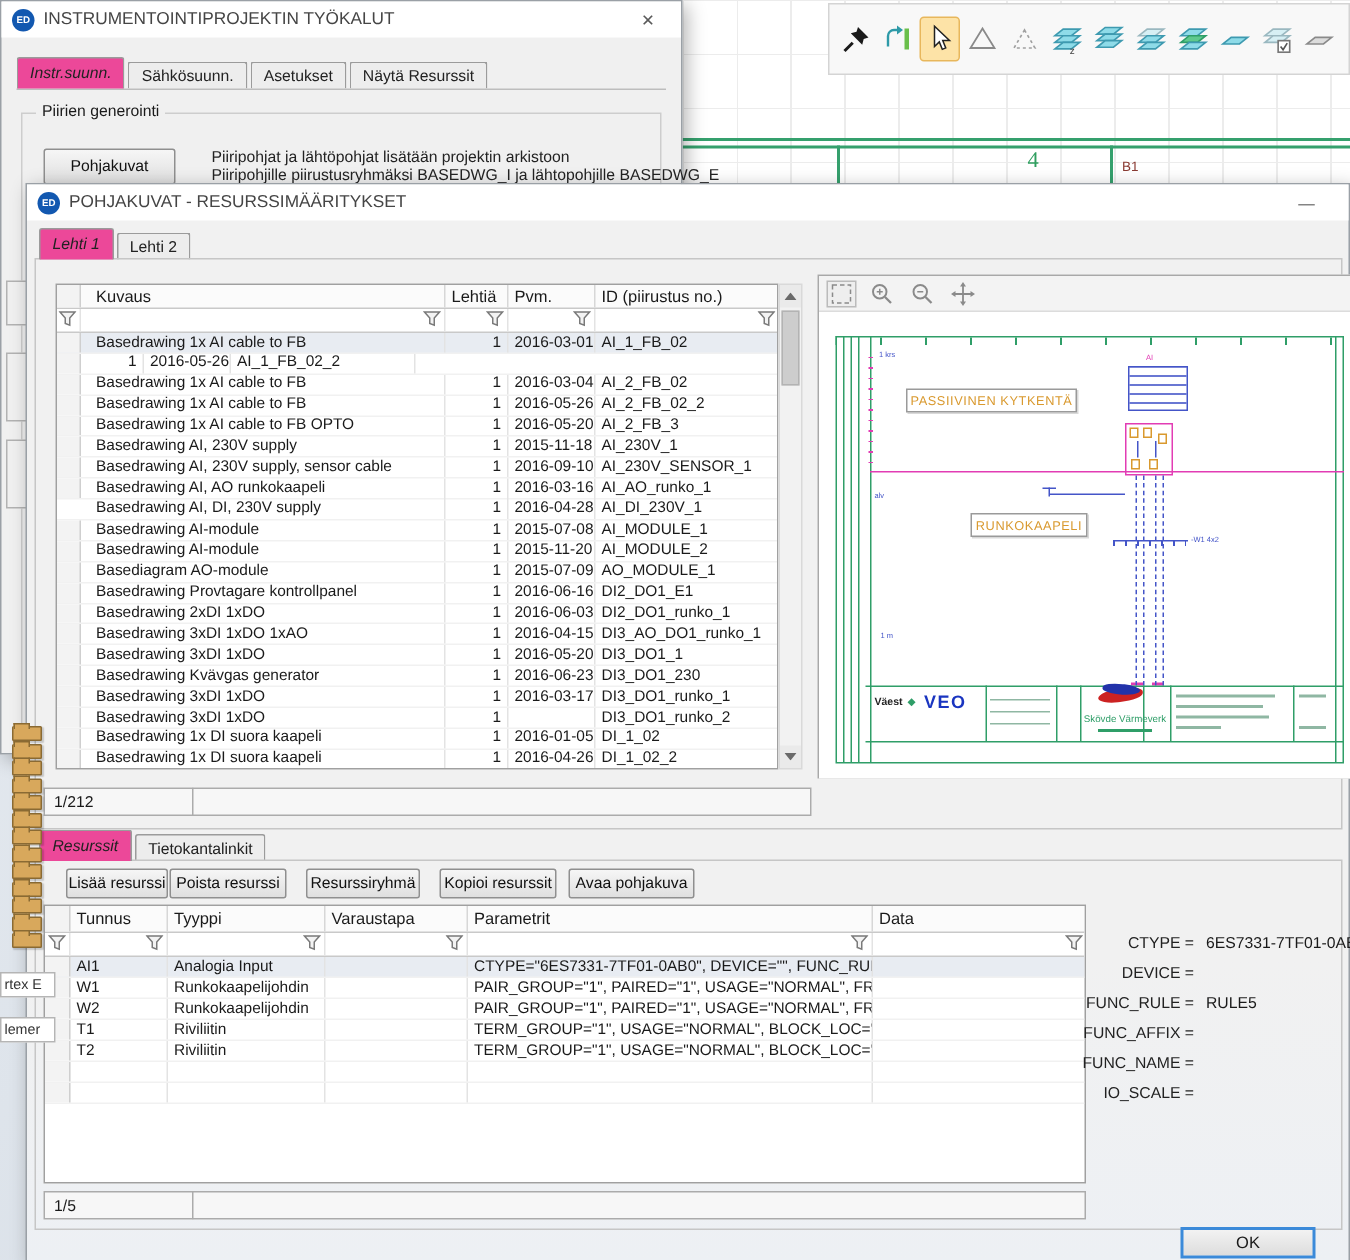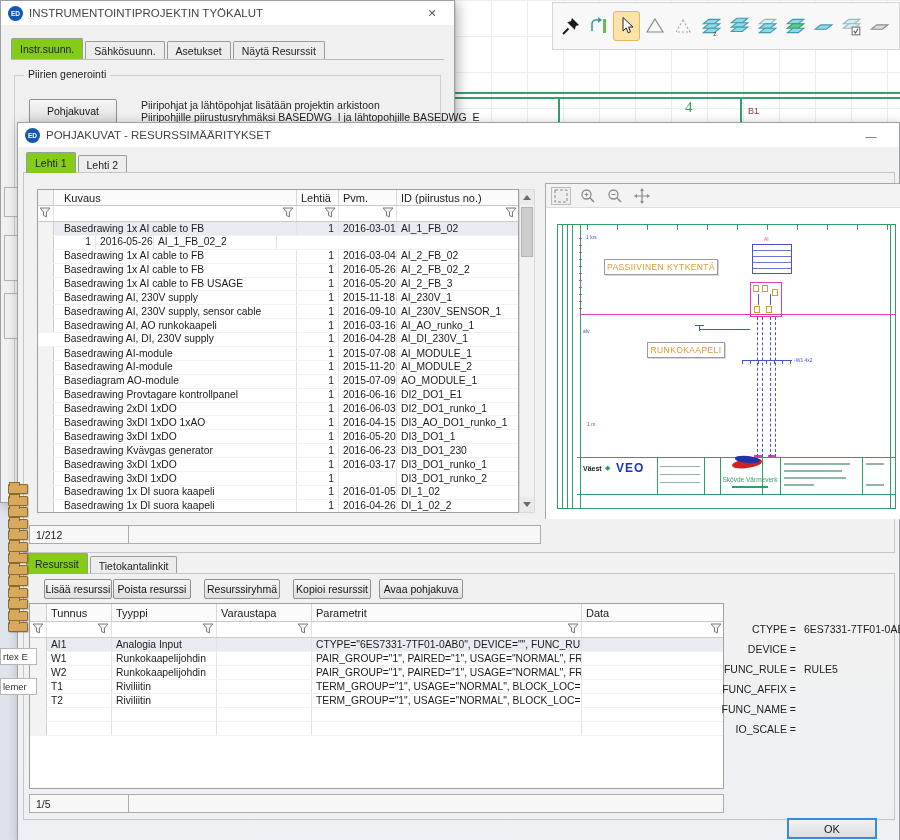--- a/index.html
+++ b/index.html
@@ -32,21 +32,21 @@
 
   
   .tbar { height:24px; background:#fff; display:flex; align-items:center; padding-left:7px; font-size:11.5px; color:#454545;text-align:right; }
   .appico { width:15px; height:15px; border-radius:50%; background:#1258b0; color:#fff; font-size:6.5px; font-weight:bold;
             display:flex; align-items:center; justify-content:center; margin-right:6px; flex:none; }
   .winbtn { position:absolute; top:3px; width:28px; height:19px; display:flex; align-items:center; justify-content:center;
             color:#5a5a5a; font-size:11px; }
   .tabstrip { position:absolute; display:flex; align-items:flex-end; height:22px; }
   .tab { height:18px; padding:0 8px; font-size:10.5px; border:1px solid #9b9b9b; border-bottom:none; background:#ededed;
          display:inline-flex; align-items:center; margin-right:2px; border-radius:2px 2px 0 0; color:#222; }
-  .tab.active { background:#84cc16; height:21px; z-index:2; }
+  .tab.active { background:#ec4899; height:21px; z-index:2;font-style:italic; }
   .btn { background:linear-gradient(#f6f6f6,#dfdfdf); border:1px solid #8f8f8f; border-radius:2px; font-size:10.5px;
          display:flex; align-items:center; justify-content:center; color:#111; }
   .panel { position:absolute; border:1px solid #c6c6c6; background:transparent; }
   .statusbar { position:absolute; display:flex; height:19px; font-size:10.5px; }
   .statusbar .cell { border:1px solid #ababab; background:#f7f7f7; height:100%; display:flex; align-items:center; padding-left:6px; }
 
   
   #dlg1 { left:0; top:0; width:455px; height:503px; background:#f0f0f0; border:1px solid #9aa0a6;
           box-shadow:3px 3px 12px rgba(0,0,0,.30); z-index:2; }
   #dlg1 .groupbox { position:absolute; left:13px; top:74px; right:13px; bottom:10px; border:1px solid #cdcdcd; }
@@ -295,21 +295,21 @@
       </div>
       <div class="d-row" style="height: 13.9px; line-height: 13.9px;">
         <span class="sel-cell" style="width: 16px;"></span>
         <span class="t-cell pad10" style="width: 243px;">Basedrawing 1x AI cable to FB</span>
         <span class="t-cell right" style="width: 42px;">1</span>
         <span class="t-cell" style="width: 58px;">2016-05-26</span>
         <span class="t-cell" style="width: 123px;">AI_2_FB_02_2</span>
       </div>
       <div class="d-row" style="height: 13.9px; line-height: 13.9px;">
         <span class="sel-cell" style="width: 16px;"></span>
-        <span class="t-cell pad10" style="width: 243px;">Basedrawing 1x AI cable to FB USAGE</span>
+        <span class="t-cell pad10" style="width: 243px;">Basedrawing 1x AI cable to FB OPTO</span>
         <span class="t-cell right" style="width: 42px;">1</span>
         <span class="t-cell" style="width: 58px;">2016-05-20</span>
         <span class="t-cell" style="width: 123px;">AI_2_FB_3</span>
       </div>
       <div class="d-row" style="height: 13.9px; line-height: 13.9px;">
         <span class="sel-cell" style="width: 16px;"></span>
         <span class="t-cell pad10" style="width: 243px;">Basedrawing AI, 230V supply</span>
         <span class="t-cell right" style="width: 42px;">1</span>
         <span class="t-cell" style="width: 58px;">2015-11-18</span>
         <span class="t-cell" style="width: 123px;">AI_230V_1</span>

